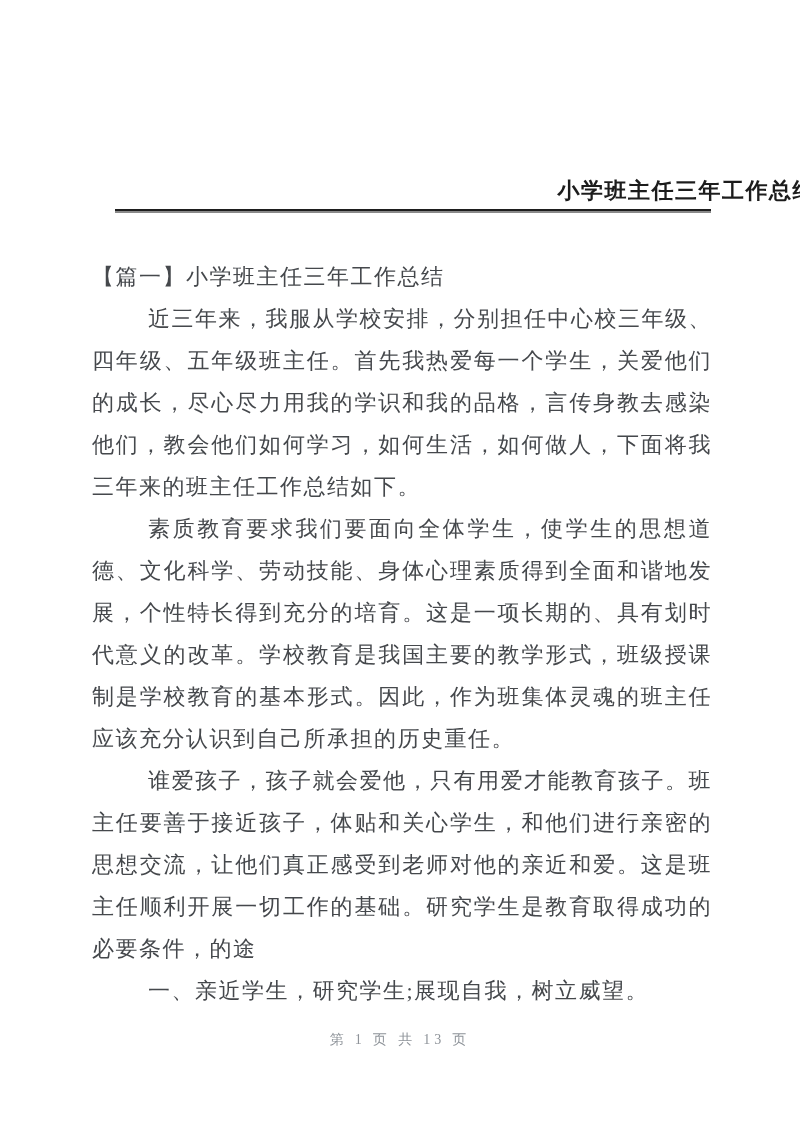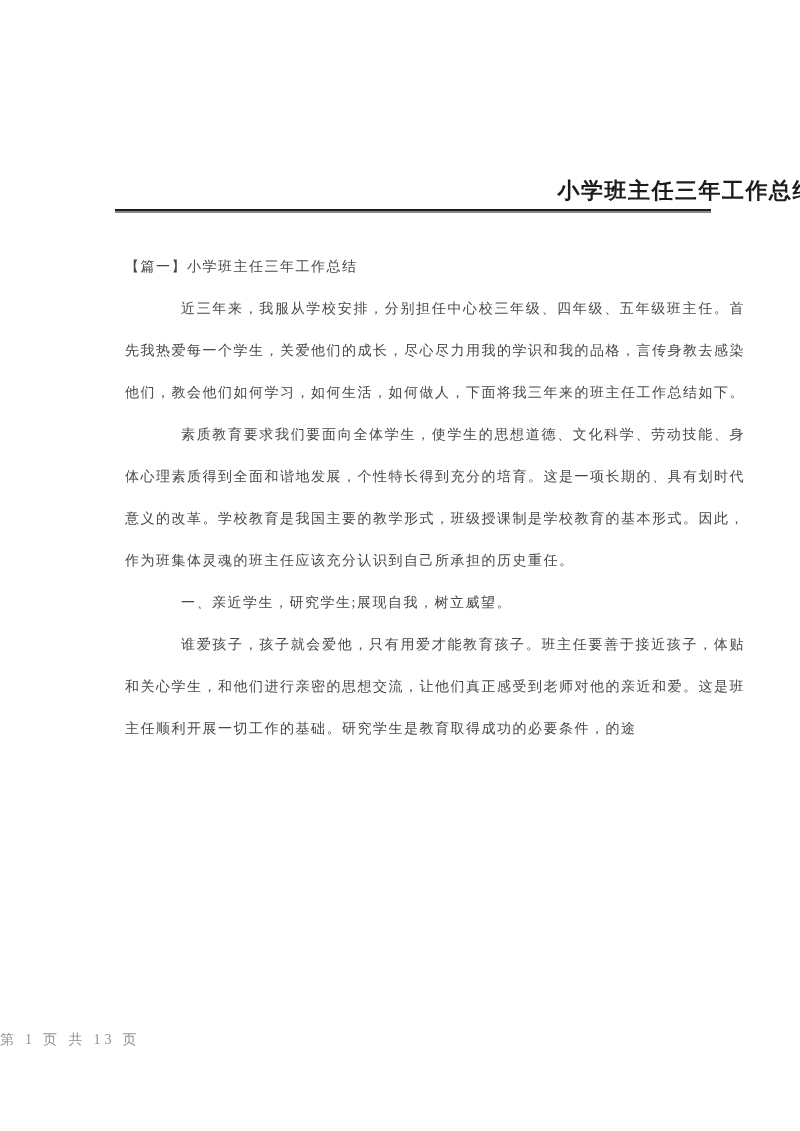--- a/index.html
+++ b/index.html
@@ -34,42 +34,42 @@
   .title-divider {
     position: absolute;
     top: 209px;
     left: 115px;
     width: 596px;
     height: 4px;
     background: linear-gradient(to bottom, #1e1e1e 0%, #1e1e1e 45%, #8a8a8a 45%, #8a8a8a 100%);
   }
   .doc-body {
     position: absolute;
-    top: 246px;
+    top: 256px;
     left: 92px;
     width: 620px;
-    font-size: 14px;
+    font-size: 22px;
     line-height: 42px;
     letter-spacing: 1.5px;
     color: #45484c;
     text-align: justify;
-    margin-left: 33px;
   }
   .doc-body p {
     margin: 0;
     text-indent: 56px;
   }
   .doc-body p.section-heading {
     text-indent: 0;
   }
   .page-footer {
     position: absolute;
     top: 1031px;
     left: 0;
     width: 800px;
+    text-align: center;
     font-size: 14px;
     letter-spacing: 4px;
     color: #8e9399;
   }
   .page-footer .num {
     margin: 0 7px;
   }
 </style>
 </head>
 <body>
@@ -77,21 +77,21 @@
 <main class="page">
 
   <h1 class="doc-title">小学班主任三年工作总结</h1>
 
   <div class="title-divider"></div>
 
   <section class="doc-body">
     <p class="section-heading">【篇一】小学班主任三年工作总结</p>
     <p>近三年来，我服从学校安排，分别担任中心校三年级、四年级、五年级班主任。首先我热爱每一个学生，关爱他们的成长，尽心尽力用我的学识和我的品格，言传身教去感染他们，教会他们如何学习，如何生活，如何做人，下面将我三年来的班主任工作总结如下。</p>
     <p>素质教育要求我们要面向全体学生，使学生的思想道德、文化科学、劳动技能、身体心理素质得到全面和谐地发展，个性特长得到充分的培育。这是一项长期的、具有划时代意义的改革。学校教育是我国主要的教学形式，班级授课制是学校教育的基本形式。因此，作为班集体灵魂的班主任应该充分认识到自己所承担的历史重任。</p>
+    <p>谁爱孩子，孩子就会爱他，只有用爱才能教育孩子。班主任要善于接近孩子，体贴和关心学生，和他们进行亲密的思想交流，让他们真正感受到老师对他的亲近和爱。这是班主任顺利开展一切工作的基础。研究学生是教育取得成功的必要条件，的途</p>
     <p>一、亲近学生，研究学生;展现自我，树立威望。</p>
-    <p>谁爱孩子，孩子就会爱他，只有用爱才能教育孩子。班主任要善于接近孩子，体贴和关心学生，和他们进行亲密的思想交流，让他们真正感受到老师对他的亲近和爱。这是班主任顺利开展一切工作的基础。研究学生是教育取得成功的必要条件，的途</p>
   </section>
 
   <footer class="page-footer">
     <span>第</span><span class="num">1</span><span>页 共</span><span class="num">13</span><span>页</span>
   </footer>
 
 </main>
 
 </body></html>

